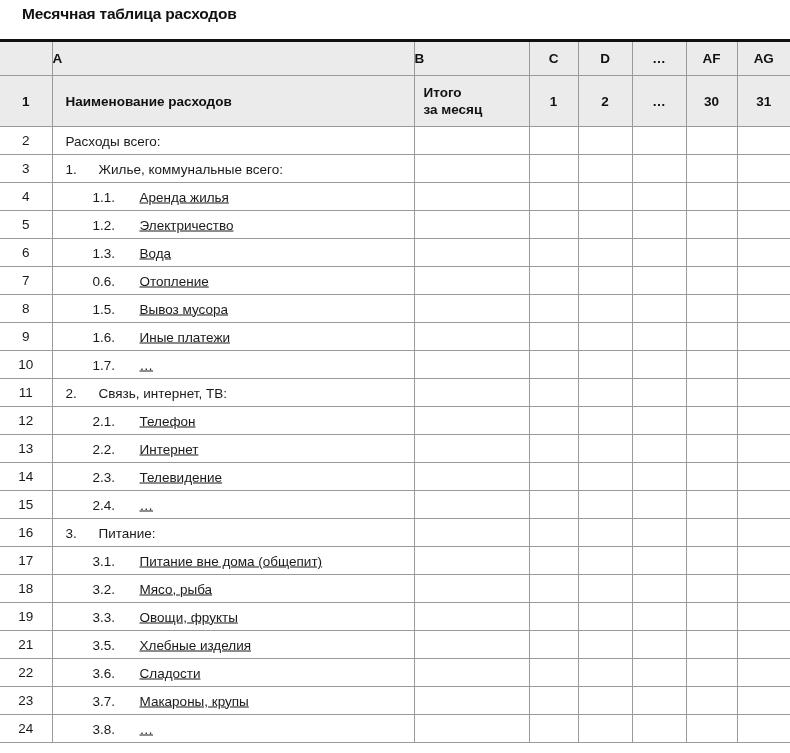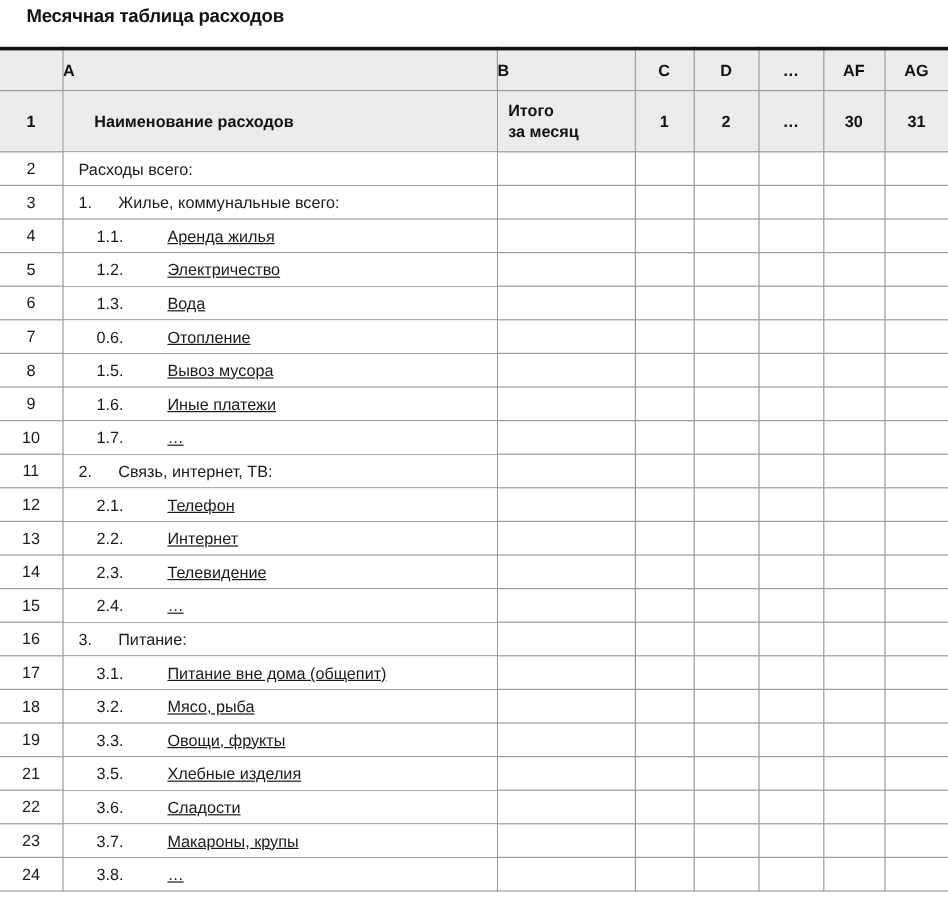--- a/index.html
+++ b/index.html
@@ -81,21 +81,21 @@
 
   
   tr.headrow td {
     background: #ebebeb;
     height: 51px;
     font-weight: bold;
     font-size: 13.5px;
     color: #111111;
   }
   tr.headrow td.rownum { text-align: center; }
-  tr.headrow td.cell-a { text-align: left; padding-left: 26px; }
+  tr.headrow td.cell-a { text-align: left; padding-left: 13px; }
   tr.headrow td.cell-b {
     text-align: left;
     padding-left: 9px;
     line-height: 17px;
   }
   tr.headrow td.cell-num { text-align: center; }
 
   
   tr.datarow td { height: 28px; font-size: 13.5px; }
   td.rownum {
@@ -124,21 +124,21 @@
     position: absolute;
     top: 50%;
     transform: translateY(-50%);
     font-size: 13.5px;
   }
 
   
   .lvl0 .lbl { left: 13px; }
   .lvl1 .num { left: 13px; }
   .lvl1 .lbl { left: 46px; }
-  .lvl2 .num { left: 28px; }
+  .lvl2 .num { left: 40px; }
   .lvl2 .lbl { left: 87px; text-decoration: underline; }
 
   td.blank { background: #ffffff; }
 </style>
 </head>
 <body>
 
 <div class="page">
 
   <div class="doc-title">Месячная таблица расходов</div>

